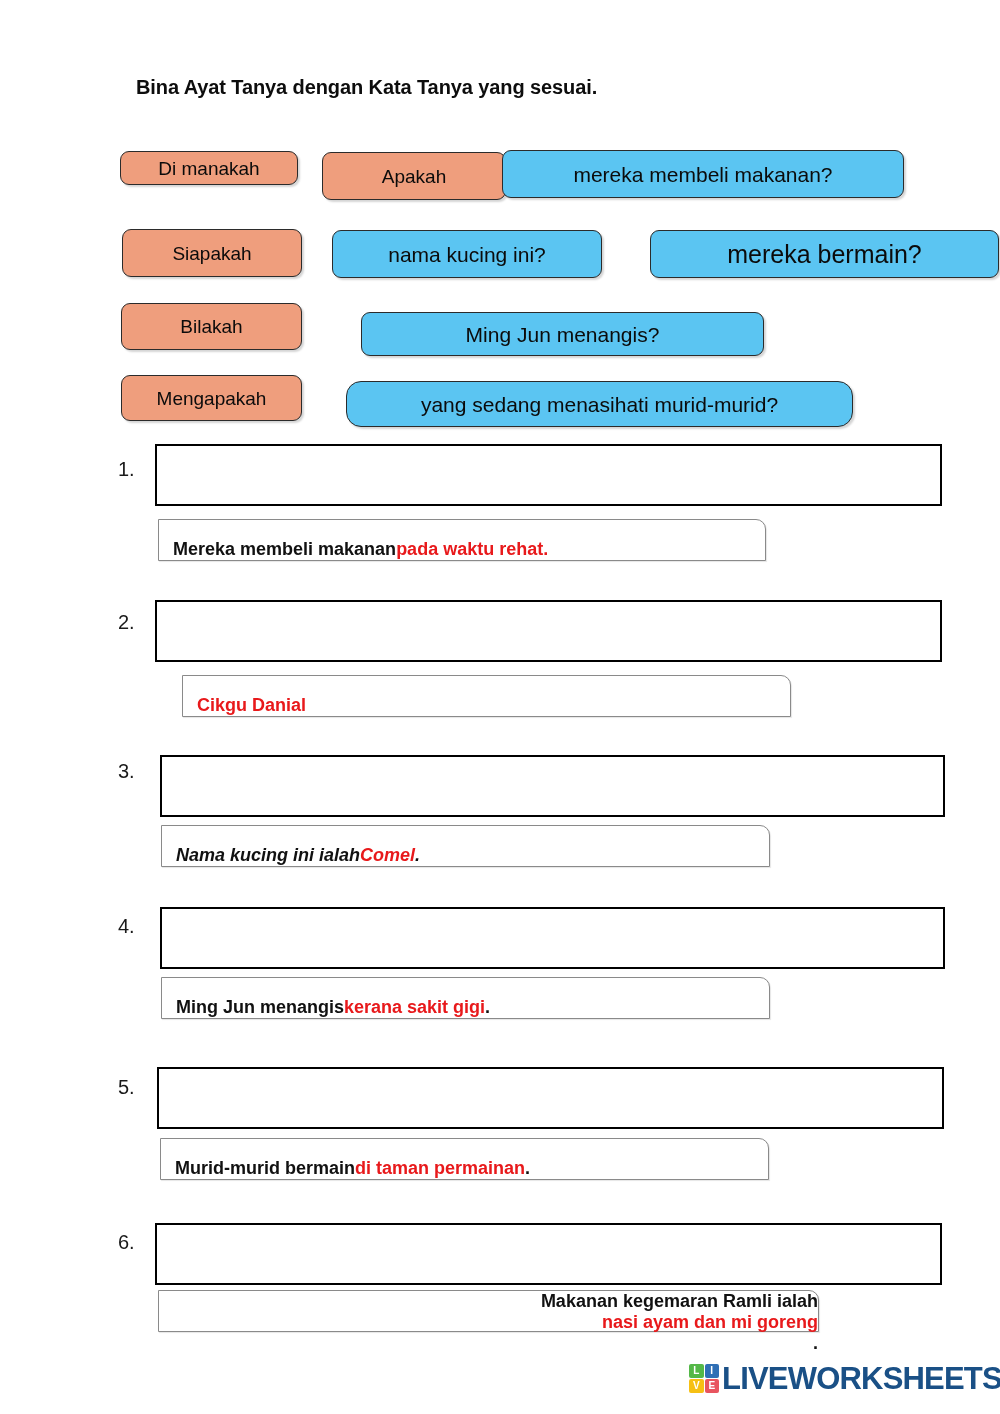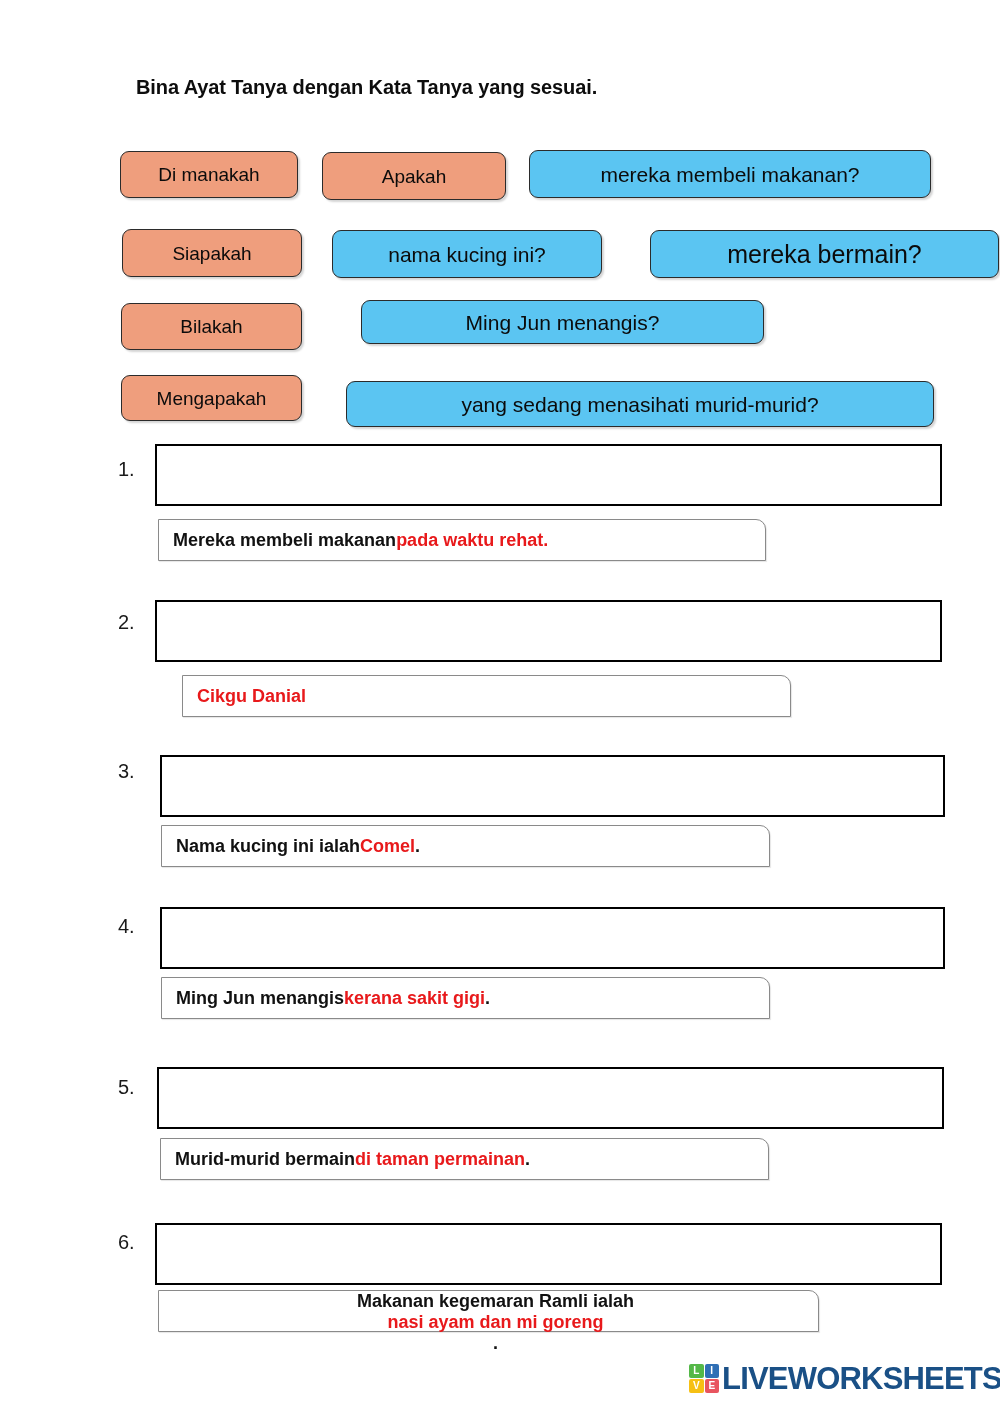--- a/index.html
+++ b/index.html
@@ -41,36 +41,36 @@
     line-height: 1;
     color: #0b0b0b;
     box-shadow: 2px 2px 2px rgba(0,0,0,0.17);
     white-space: nowrap;
     padding: 0 10px;
   }
   .chip.kata   { background: #ef9e7d; }
   .chip.ayat   { background: #5bc5f2; }
 
   
-  .chip-dimanakah        { left: 120px; top: 151px; width: 178px; height: 47px; }
+  .chip-dimanakah        { left: 120px; top: 151px; width: 178px; height: 34px; }
   .chip-apakah           { left: 322px; top: 152px; width: 184px; height: 48px; }
-  .chip-membeli          { left: 529px; top: 150px; width: 402px; height: 48px; font-size: 21px; }
+  .chip-membeli          { left: 502px; top: 150px; width: 402px; height: 48px; font-size: 21px; }
 
   
   .chip-siapakah         { left: 122px; top: 229px; width: 180px; height: 48px; }
   .chip-namakucing       { left: 332px; top: 230px; width: 270px; height: 48px; font-size: 21px; }
   .chip-merekabermain    { left: 650px; top: 230px; width: 349px; height: 48px; font-size: 25px; }
 
   
   .chip-bilakah          { left: 121px; top: 303px; width: 181px; height: 47px; }
-  .chip-mingjun          { left: 361px; top: 300px; width: 403px; height: 44px; font-size: 21px; }
+  .chip-mingjun          { left: 361px; top: 312px; width: 403px; height: 44px; font-size: 21px; }
 
   
   .chip-mengapakah       { left: 121px; top: 375px; width: 181px; height: 46px; }
-  .chip-menasihati       { left: 346px; top: 381px; width: 588px; height: 46px; font-size: 21px; }
+  .chip-menasihati       { left: 346px; top: 381px; width: 507px; height: 46px; font-size: 21px; border-radius: 15px; }
 
   
   .q-row { position: absolute; left: 0; width: 1000px; }
 
   .q-number {
     position: absolute;
     left: 118px;
     font-size: 20px;
     font-weight: normal;
     color: #1a1a1a;
@@ -88,21 +88,21 @@
 
   .sentence-box {
     position: absolute;
     left: 158px;
     height: 42px;
     box-sizing: border-box;
     background: #ffffff;
     border: 1px solid #8a8a8a;
     border-radius: 0 10px 0 0;
     display: flex;
-    align-items: center;
+    align-items: flex-end;
     padding-left: 14px;
     font-size: 18px;
     font-weight: bold;
     color: #111111;
     white-space: nowrap;
     box-shadow: 1px 1px 1px rgba(0,0,0,0.10);
   }
   .sentence-box .hl { color: #e8191b; }
 
   
@@ -180,21 +180,21 @@
   <div class="answer-input" style="top:600px"></div>
   <div class="sentence-box" style="top:675px; width:609px;margin-left:24px;">
     <span></span>
       <span class="hl">Cikgu Danial</span>
   </div>
 </div>
 
 <div class="q-row">
   <div class="q-number" style="top:760px">3.</div>
   <div class="answer-input" style="top:755px; left:160px; width:785px;"></div>
-  <div class="sentence-box" style="top:825px; left:161px; width:609px;">
+  <div class="sentence-box" style="top:825px; left:161px; width:609px;font-style:italic;">
     <span>Nama kucing ini ialah </span>
       <span class="hl">Comel</span>
       <span>.</span>
   </div>
 </div>
 
 <div class="q-row">
   <div class="q-number" style="top:915px">4.</div>
   <div class="answer-input" style="top:907px; left:160px; width:785px;"></div>
   <div class="sentence-box" style="top:977px; left:161px; width:609px;">

